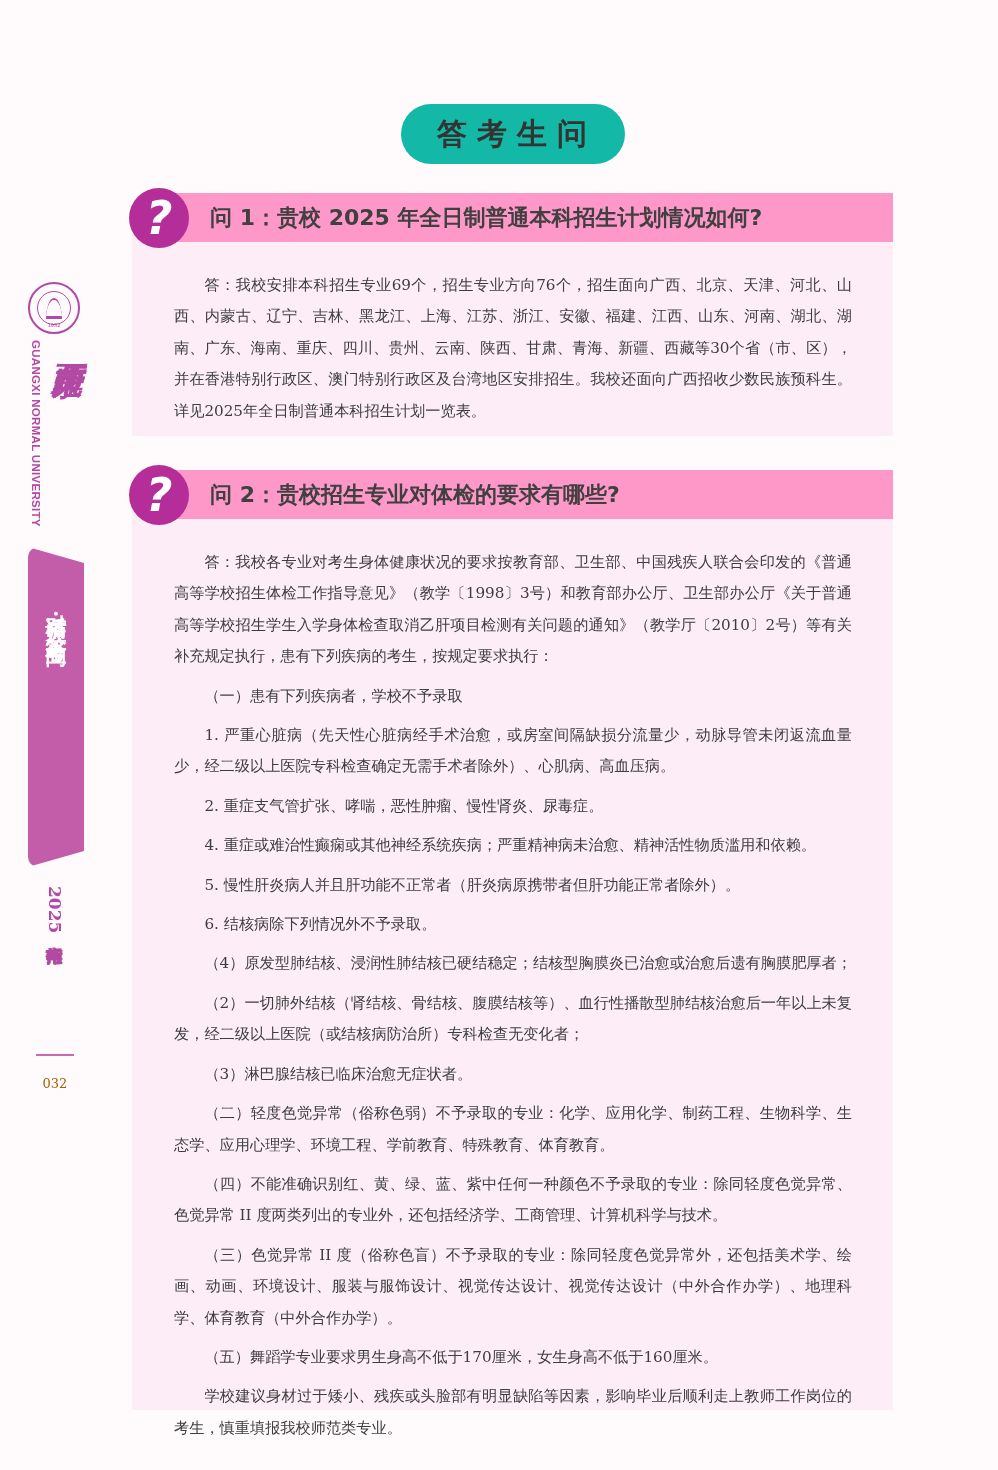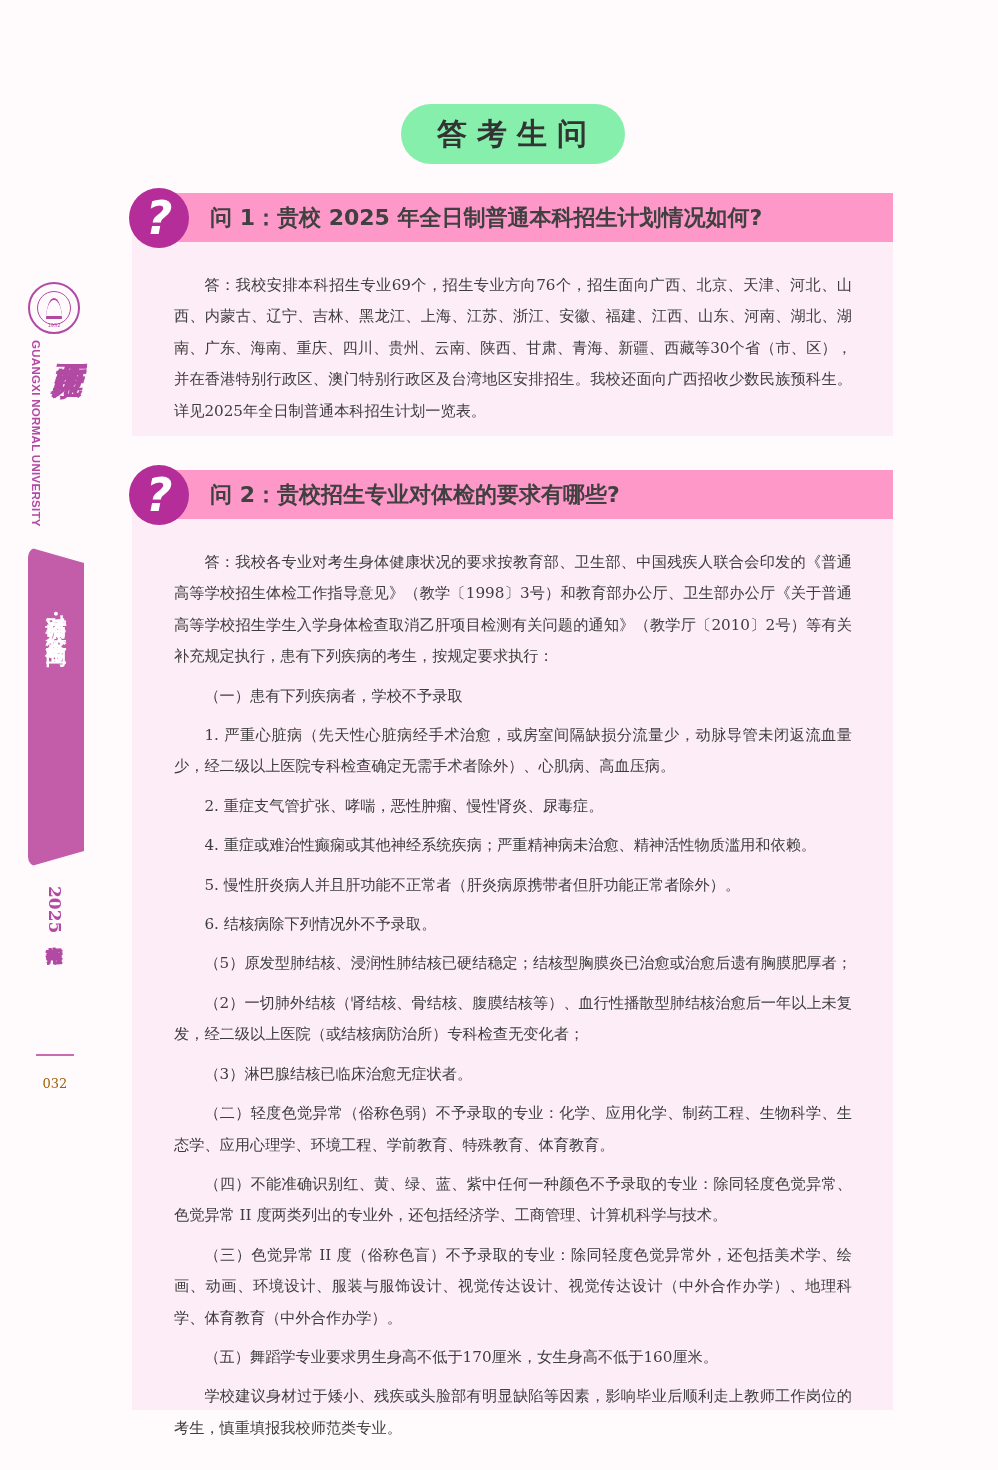--- a/index.html
+++ b/index.html
@@ -58,21 +58,21 @@
   .page-rule {
     position: absolute; left: 36px; top: 1054px; width: 38px; height: 2px; background: #c76cb3;
   }
   .page-num {
     position: absolute; left: 36px; top: 1076px; width: 38px; text-align: center;
     font-size: 13px; color: #a16207; font-family: "DejaVu Serif", serif;
   }
   
   .main-title {
     position: absolute; left: 401px; top: 104px; width: 224px; height: 60px;
-    background: #86efac; border-radius: 30px;
+    background: #14b8a6; border-radius: 30px;
     display: flex; align-items: center; justify-content: center;
     font-family: "DejaVu Serif", serif; font-weight: bold; font-size: 30px;
     color: #333; letter-spacing: 10px; padding-left: 8px; box-sizing: border-box;
   }
   
   .qa-head-bar {
     position: absolute; left: 165px; width: 728px; height: 49px; background: #fd98c8;
   }
   .qa-head-text {
     position: absolute; left: 210px; height: 58px; line-height: 49px;
@@ -129,21 +129,21 @@
 <div class="qa-icon" style="top:465px;">?</div>
 <div class="qa-head-text" style="top:470px;">问 2：贵校招生专业对体检的要求有哪些?</div>
 <div class="qa-text" style="top:539px;">
   <p>答：我校各专业对考生身体健康状况的要求按教育部、卫生部、中国残疾人联合会印发的《普通高等学校招生体检工作指导意见》（教学〔1998〕3号）和教育部办公厅、卫生部办公厅《关于普通高等学校招生学生入学身体检查取消乙肝项目检测有关问题的通知》（教学厅〔2010〕2号）等有关补充规定执行，患有下列疾病的考生，按规定要求执行：</p>
   <p>（一）患有下列疾病者，学校不予录取</p>
   <p>1. 严重心脏病（先天性心脏病经手术治愈，或房室间隔缺损分流量少，动脉导管未闭返流血量少，经二级以上医院专科检查确定无需手术者除外）、心肌病、高血压病。</p>
   <p>2. 重症支气管扩张、哮喘，恶性肿瘤、慢性肾炎、尿毒症。</p>
   <p>4. 重症或难治性癫痫或其他神经系统疾病；严重精神病未治愈、精神活性物质滥用和依赖。</p>
   <p>5. 慢性肝炎病人并且肝功能不正常者（肝炎病原携带者但肝功能正常者除外）。</p>
   <p>6. 结核病除下列情况外不予录取。</p>
-  <p>（5）原发型肺结核、浸润性肺结核已硬结稳定；结核型胸膜炎已治愈或治愈后遗有胸膜肥厚者；</p>
+  <p>（4）原发型肺结核、浸润性肺结核已硬结稳定；结核型胸膜炎已治愈或治愈后遗有胸膜肥厚者；</p>
   <p>（2）一切肺外结核（肾结核、骨结核、腹膜结核等）、血行性播散型肺结核治愈后一年以上未复发，经二级以上医院（或结核病防治所）专科检查无变化者；</p>
   <p>（3）淋巴腺结核已临床治愈无症状者。</p>
   <p>（二）轻度色觉异常（俗称色弱）不予录取的专业：化学、应用化学、制药工程、生物科学、生态学、应用心理学、环境工程、学前教育、特殊教育、体育教育。</p>
   <p>（四）不能准确识别红、黄、绿、蓝、紫中任何一种颜色不予录取的专业：除同轻度色觉异常、色觉异常 II 度两类列出的专业外，还包括经济学、工商管理、计算机科学与技术。</p>
   <p>（三）色觉异常 II 度（俗称色盲）不予录取的专业：除同轻度色觉异常外，还包括美术学、绘画、动画、环境设计、服装与服饰设计、视觉传达设计、视觉传达设计（中外合作办学）、地理科学、体育教育（中外合作办学）。</p>
   <p>（五）舞蹈学专业要求男生身高不低于170厘米，女生身高不低于160厘米。</p>
   <p>学校建议身材过于矮小、残疾或头脸部有明显缺陷等因素，影响毕业后顺利走上教师工作岗位的考生，慎重填报我校师范类专业。</p>
 </div>
 
 </body></html>

